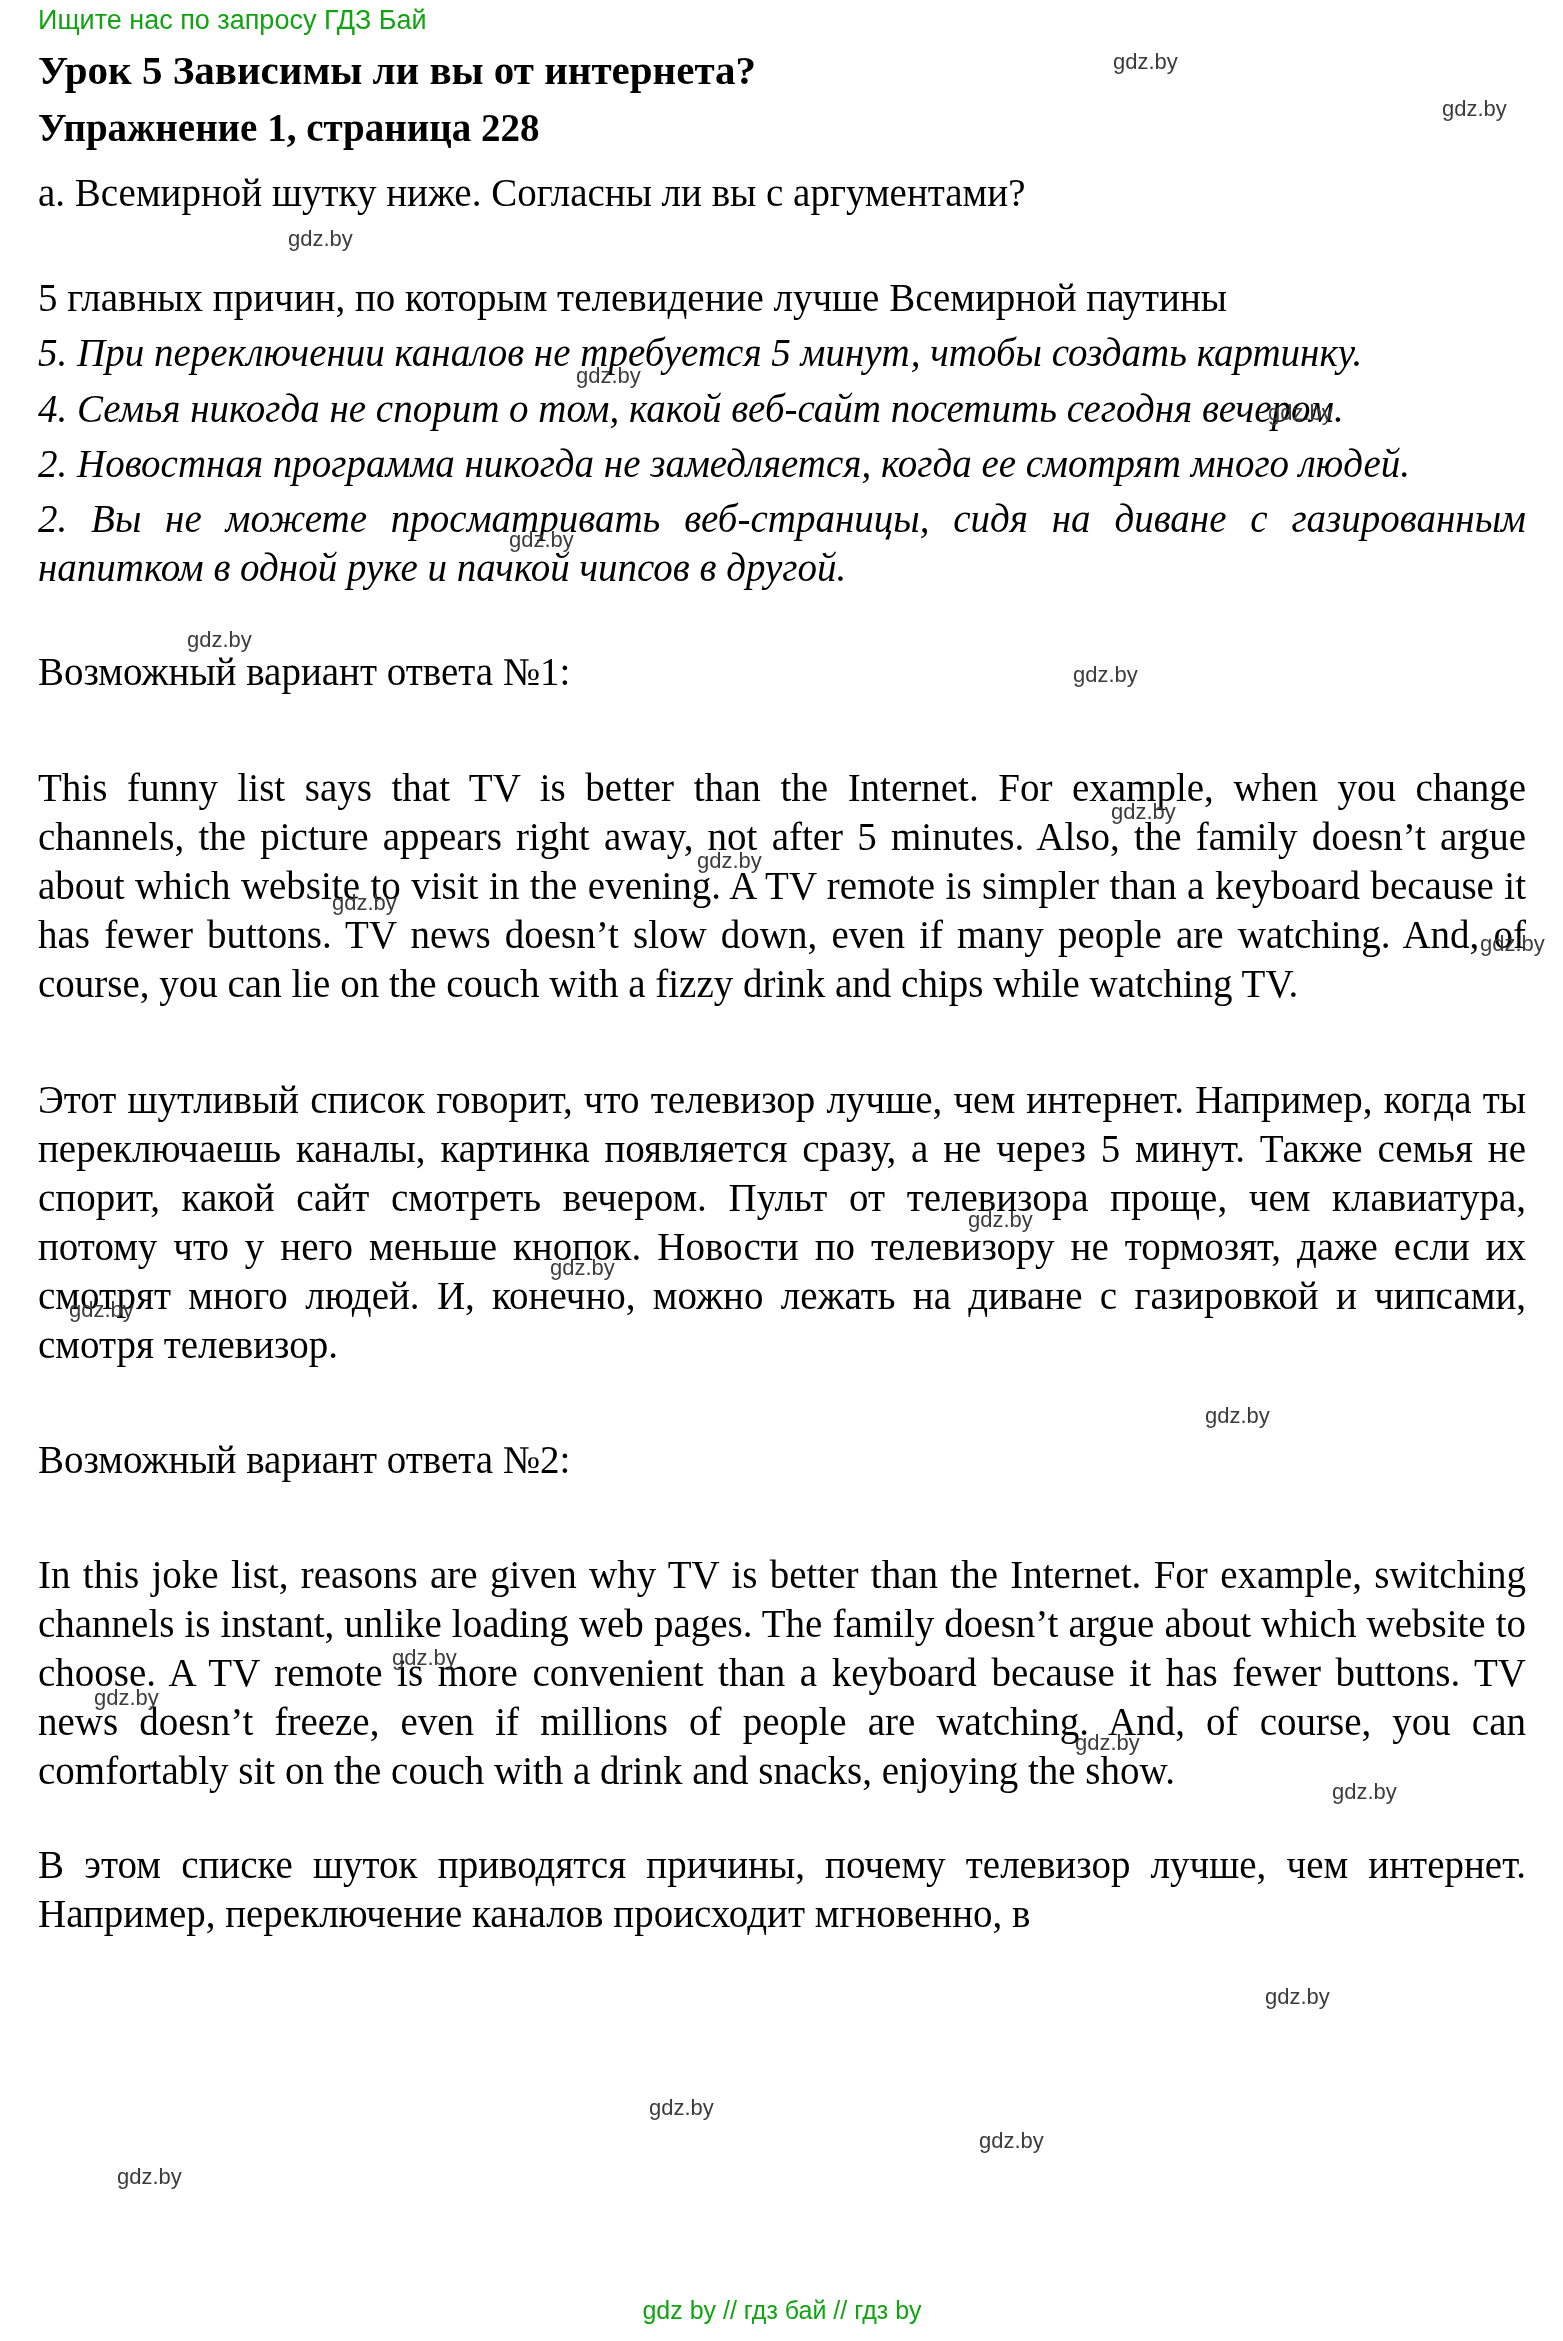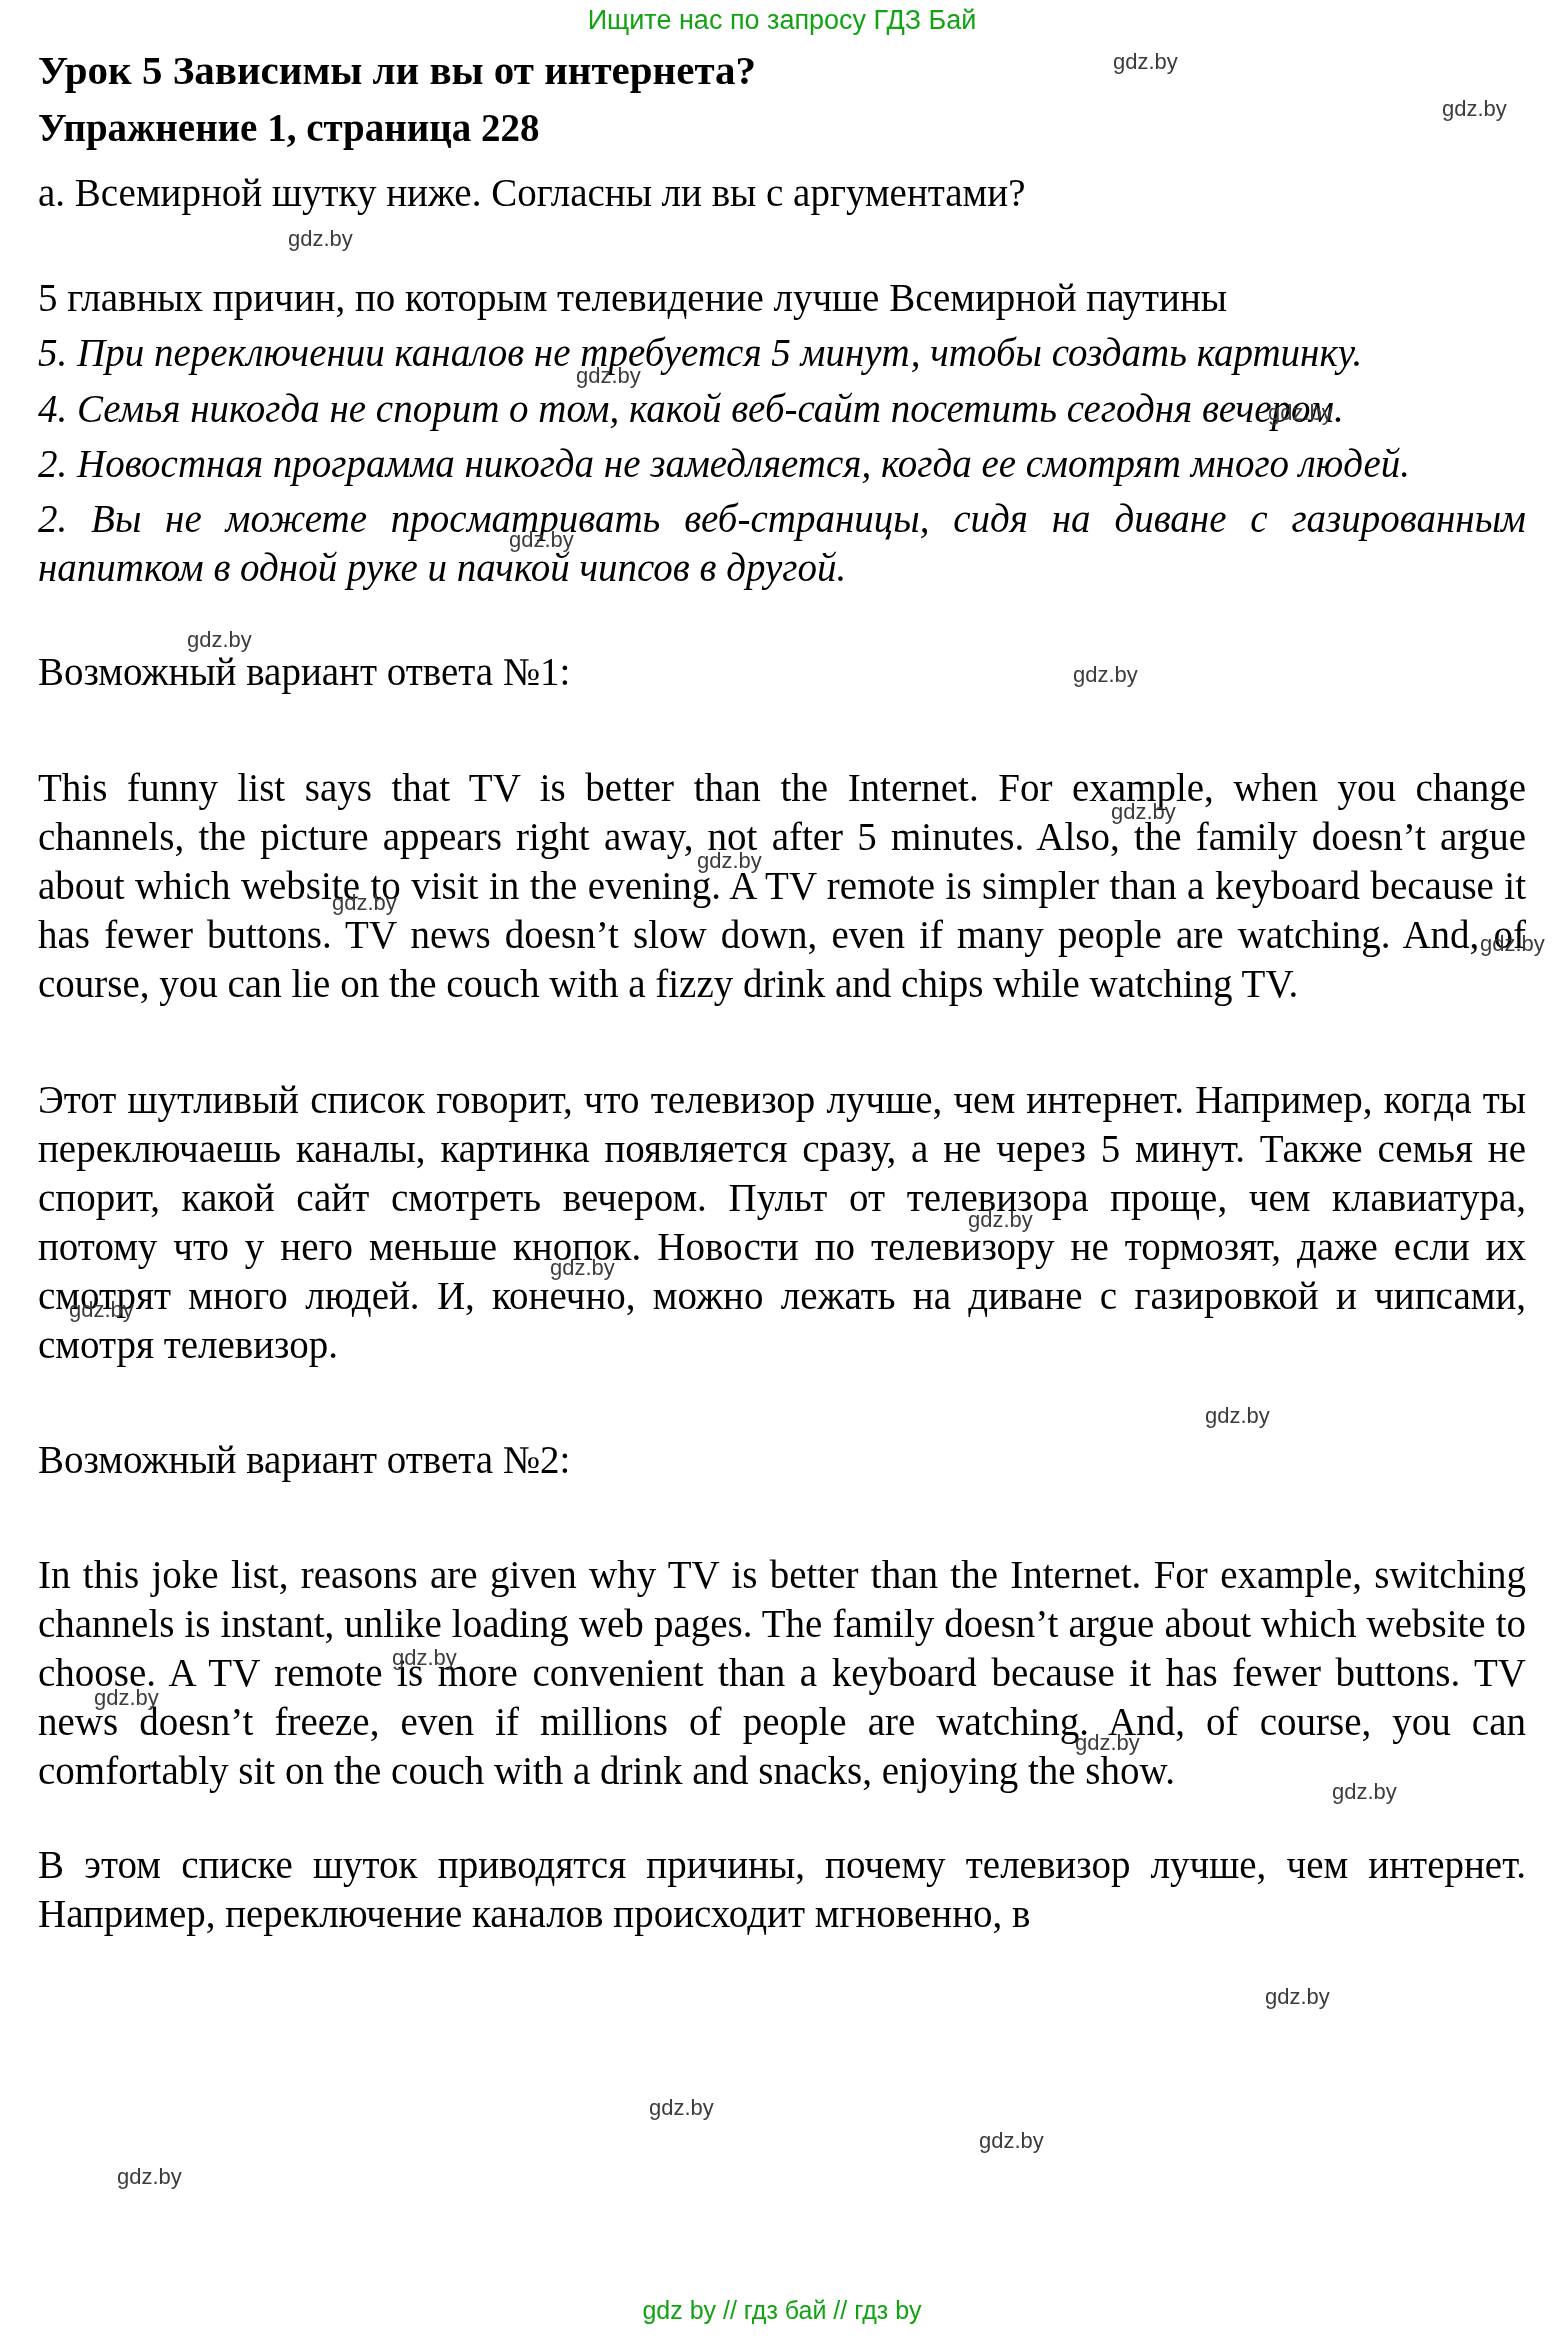--- a/index.html
+++ b/index.html
@@ -13,21 +13,21 @@
   }
   .page {
     position: relative;
     width: 1564px;
     height: 2342px;
     padding: 4.7px 38px 0 38px;
     overflow: hidden;
     background: #ffffff;
   }
   .banner {
-    text-align: center;
+    text-align: left;
     font-family: "Liberation Sans", "DejaVu Sans", sans-serif;
     font-size: 27px;
     color: var(--green, #12a312);
   }
   .title {
     margin-top: 11px;
     font-size: 41px;
     font-weight: bold;
     line-height: 1.15;
   }

